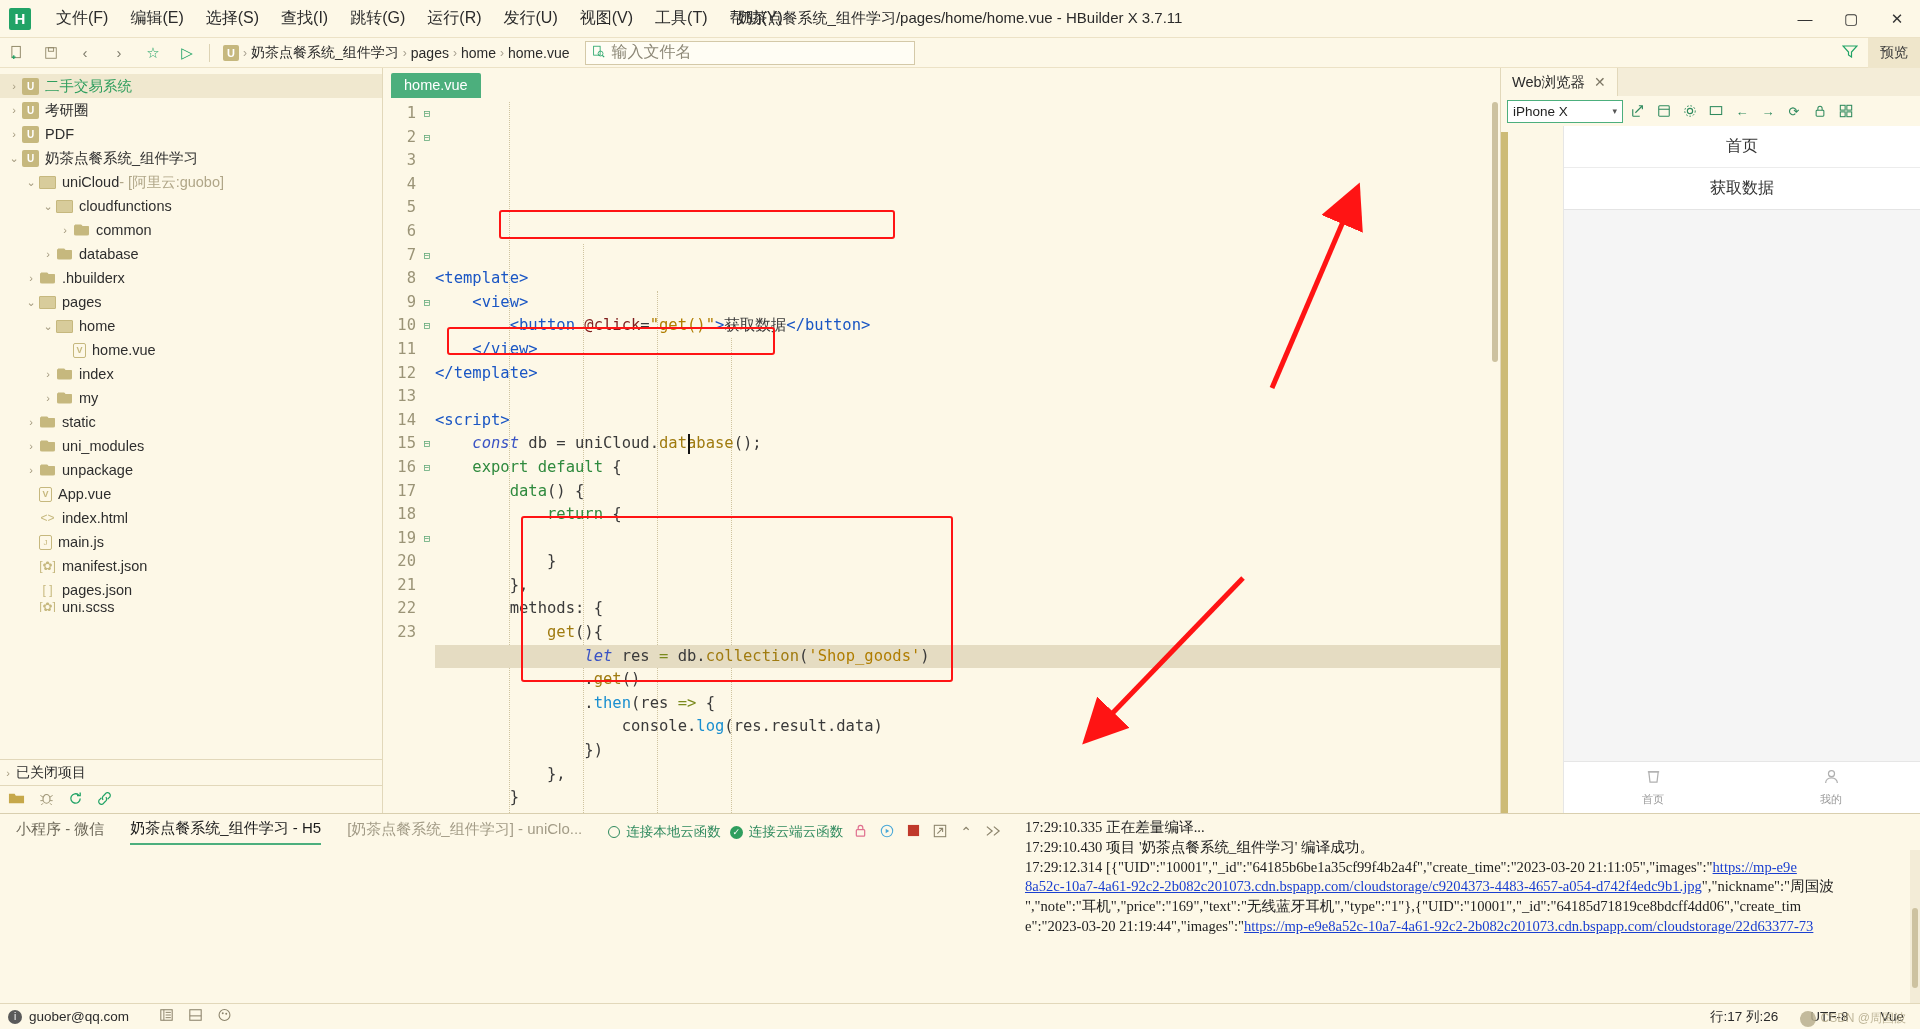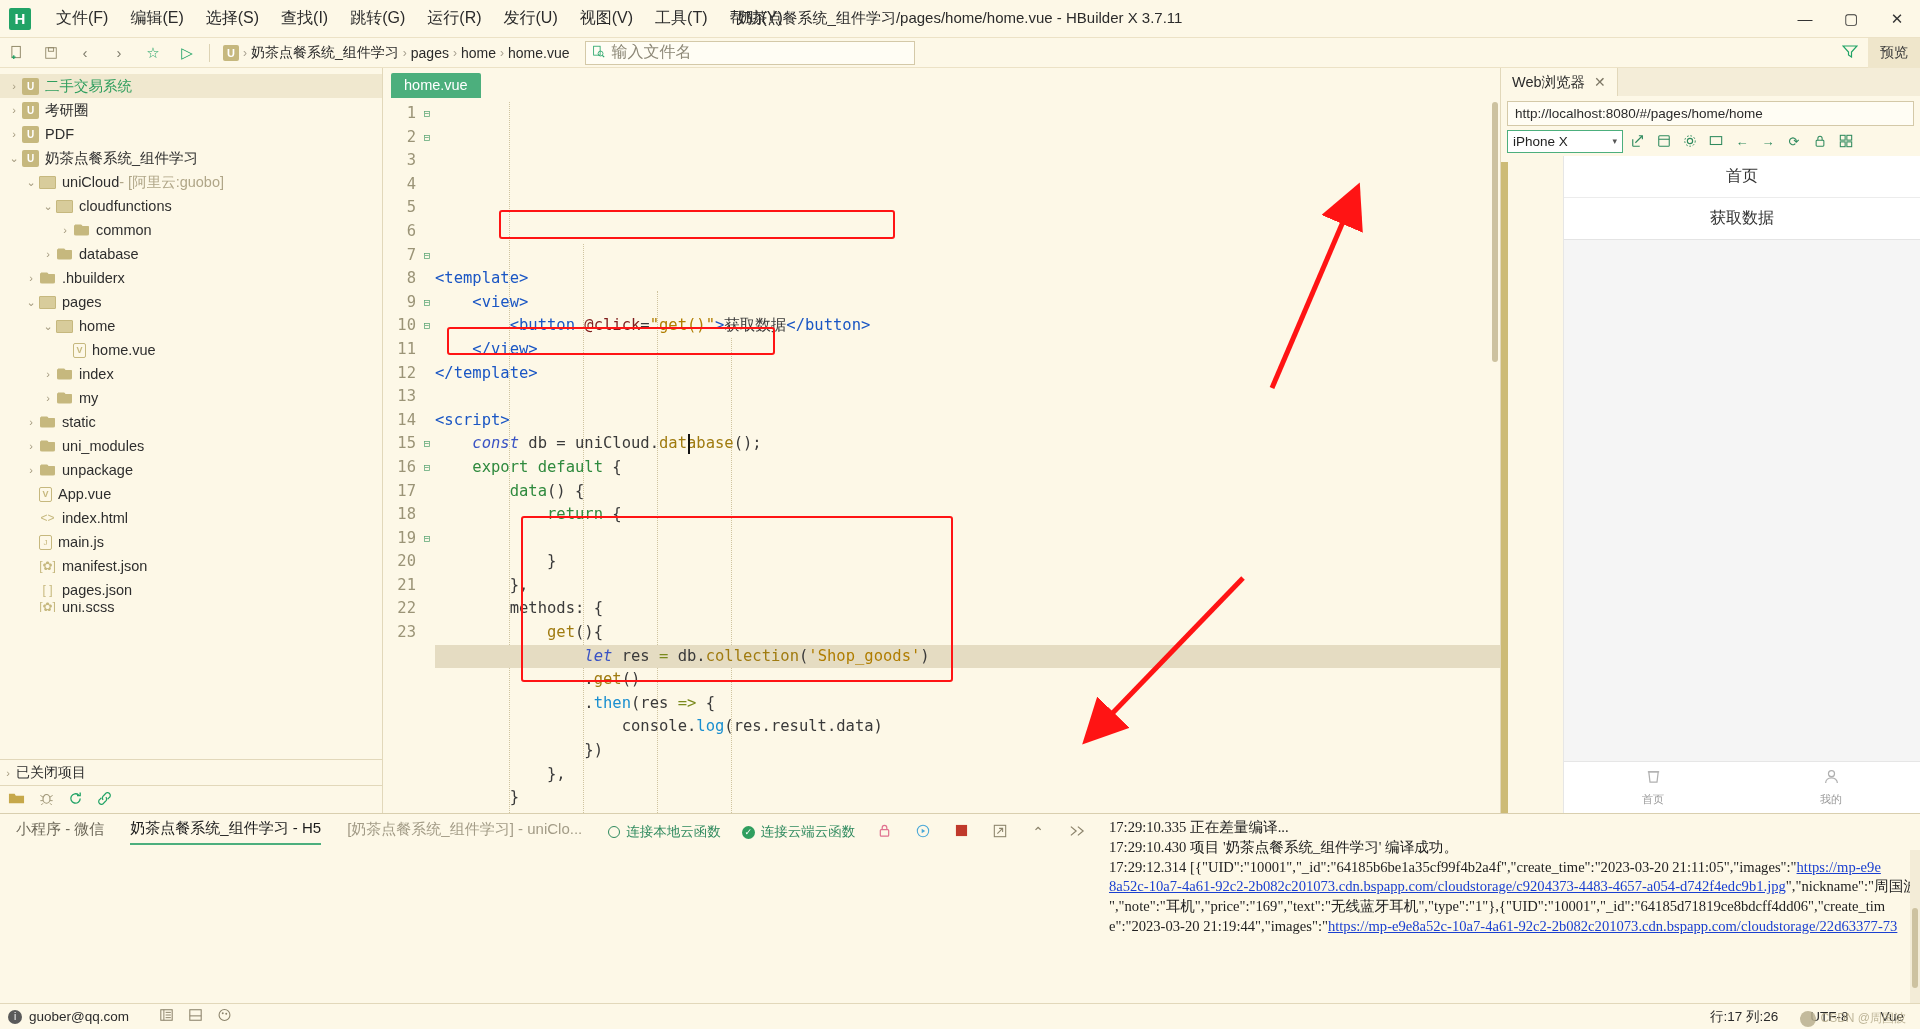--- a/index.html
+++ b/index.html
@@ -284,21 +284,21 @@
   .con-tabs {
     height: 36px; display: flex; align-items: center; padding-left: 16px; gap: 26px;
     position: relative;
   }
   .con-tab { font-size: 15px; color: #6c6758; padding-bottom: 5px; }
   .con-tab.active {
     color: #1c1c1c; border-bottom: 2px solid #4caf7d; font-weight: normal;
   }
   .con-tab.faded { color: #a39c87; }
   .con-right {
-    margin-left: auto; display: flex; align-items: center; gap: 21px; padding-right: 6px; text-align: right;
+    margin-left: auto; display: flex; align-items: center; gap: 9px; padding-right: 6px; text-align: right;
   }
   .cr-item { display: flex; align-items: center; gap: 6px; font-size: 13.5px; color: #2f8a5e; }
   .dot-o { width: 12px; height: 12px; border: 1.5px solid #2f8a5e; border-radius: 50%; }
   .dot-f {
     width: 13px; height: 13px; background: #2f9e5e; border-radius: 50%;
     color: #fff; font-size: 9px; display: flex; align-items: center; justify-content: center;
   }
   .cr-ic { font-size: 14px; color: #8b836b; padding: 0 2px; }
   .cr-ic.pink { color: #e0708f; }
   .cr-ic.blue { color: #4aa8d8; }
@@ -644,23 +644,20 @@
       </div>
     </div>
 
     <div class="right-panel">
       <div class="rp-tabs">
         <div class="rp-tab">
           <span>Web浏览器</span>
           <span class="x">✕</span>
         </div>
       </div>
-      <div class="rp-url">
-        <span>http://localhost:8080/#/pages/home/home</span>
-      </div>
       <div class="rp-ctrl">
         <div class="rp-select">
           <span>iPhone X</span>
           <span class="cv">▾</span>
         </div>
         <div class="rp-ic">
           <svg width="14" height="14" viewBox="0 0 16 16">
               <path d="M2 14V6M2 14h8" stroke="#2f8a5e" stroke-width="1.3" fill="none"></path>
               <path d="M5 10l8-8M9 2h4v4" stroke="#2f8a5e" stroke-width="1.3" fill="none"></path>
             </svg>

